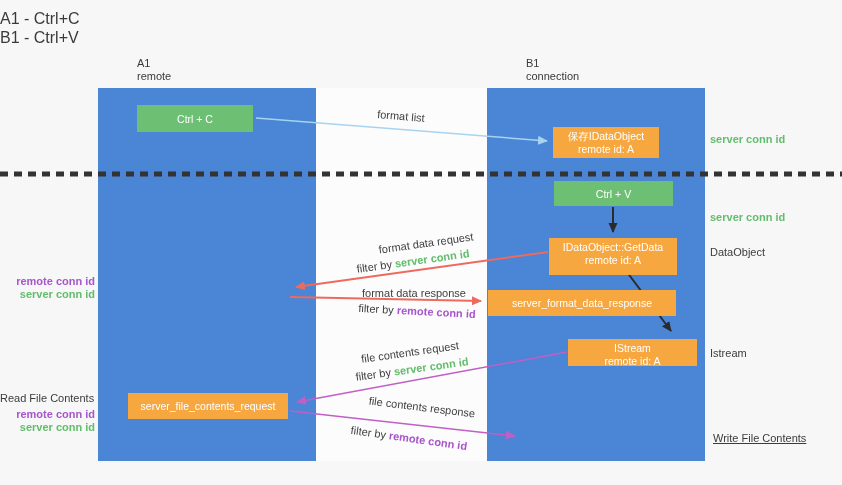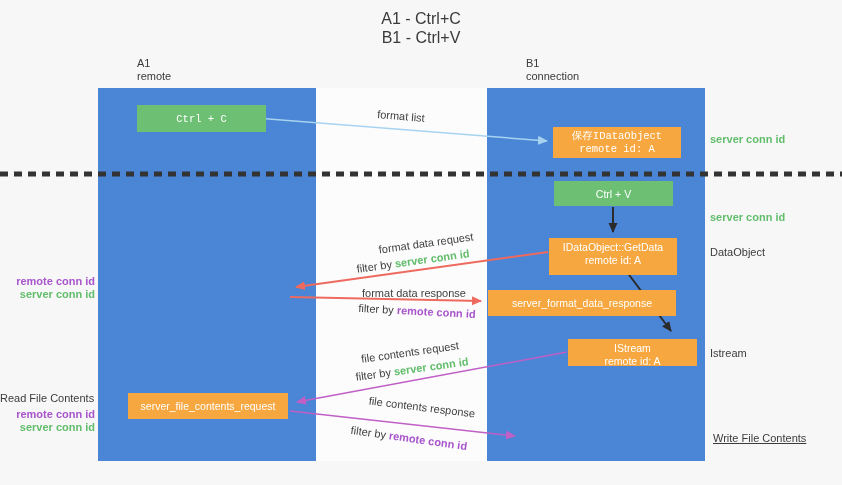--- a/index.html
+++ b/index.html
@@ -5,21 +5,21 @@
   html,body{margin:0;padding:0;}
   #stage{
     position:relative;
     width:842px;height:485px;
     background:#f7f7f7;
     font-family:"Liberation Sans", sans-serif;
     overflow:hidden;
     color:#3c3c3c;
   }
   .abs{position:absolute;}
-  #page-title{left:0;right:0;top:9px;text-align:center;font-size:16px;line-height:19px;color:#3a3a3a;}
+  #page-title{left:0;right:0;top:9px;font-size:16px;line-height:19px;color:#3a3a3a;}
   .col-header{top:57px;width:140px;text-align:left;font-size:11px;line-height:13px;color:#3a3a3a;}
   .lifeline{top:88px;width:218px;height:373px;background:#4a85d6;}
   #gap{left:316px;top:88px;width:171px;height:373px;background:#fcfcfc;}
   svg.overlay{left:0;top:0;pointer-events:none;}
   .box{
     position:absolute;color:#ffffff;text-align:center;
     font-size:10.5px;white-space:nowrap;
   }
   .box.single{display:flex;align-items:center;justify-content:center;}
   .box.two{line-height:13px;padding-top:3px;box-sizing:border-box;}
@@ -83,25 +83,25 @@
 
     <line x1="548" y1="252" x2="296" y2="287" stroke="#ee6a5e" stroke-width="2" marker-end="url(#mRed)"></line>
 
     <line x1="290" y1="297" x2="481" y2="301" stroke="#ee6a5e" stroke-width="2" marker-end="url(#mRed)"></line>
 
     <line x1="567" y1="352" x2="297" y2="402" stroke="#c05fc5" stroke-width="1.5" marker-end="url(#mMag)"></line>
 
     <line x1="290" y1="411" x2="515" y2="436" stroke="#c05fc5" stroke-width="1.5" marker-end="url(#mMag)"></line>
   </svg>
 
-  <div class="box single green-box" style="left:137px;top:105px;width:129px;height:27px;font-family:Liberation Mono, monospace;">
+  <div class="box single green-box" style="left:137px;top:105px;width:116px;height:27px;">
     <span>Ctrl + C</span>
   </div>
 
-  <div class="box two orange-box" style="left:553px;top:127px;width:128px;height:31px;font-family:Liberation Mono, monospace;">
+  <div class="box two orange-box" style="left:553px;top:127px;width:106px;height:31px;">
     <div>保存IDataObject</div>
     <div>remote id: A</div>
   </div>
 
   <div class="box single green-box" style="left:554px;top:181px;width:119px;height:25px;">
     <span>Ctrl + V</span>
   </div>
 
   <div class="box two orange-box" style="left:549px;top:238px;width:128px;height:37px;">
     <div>IDataObject::GetData</div>

